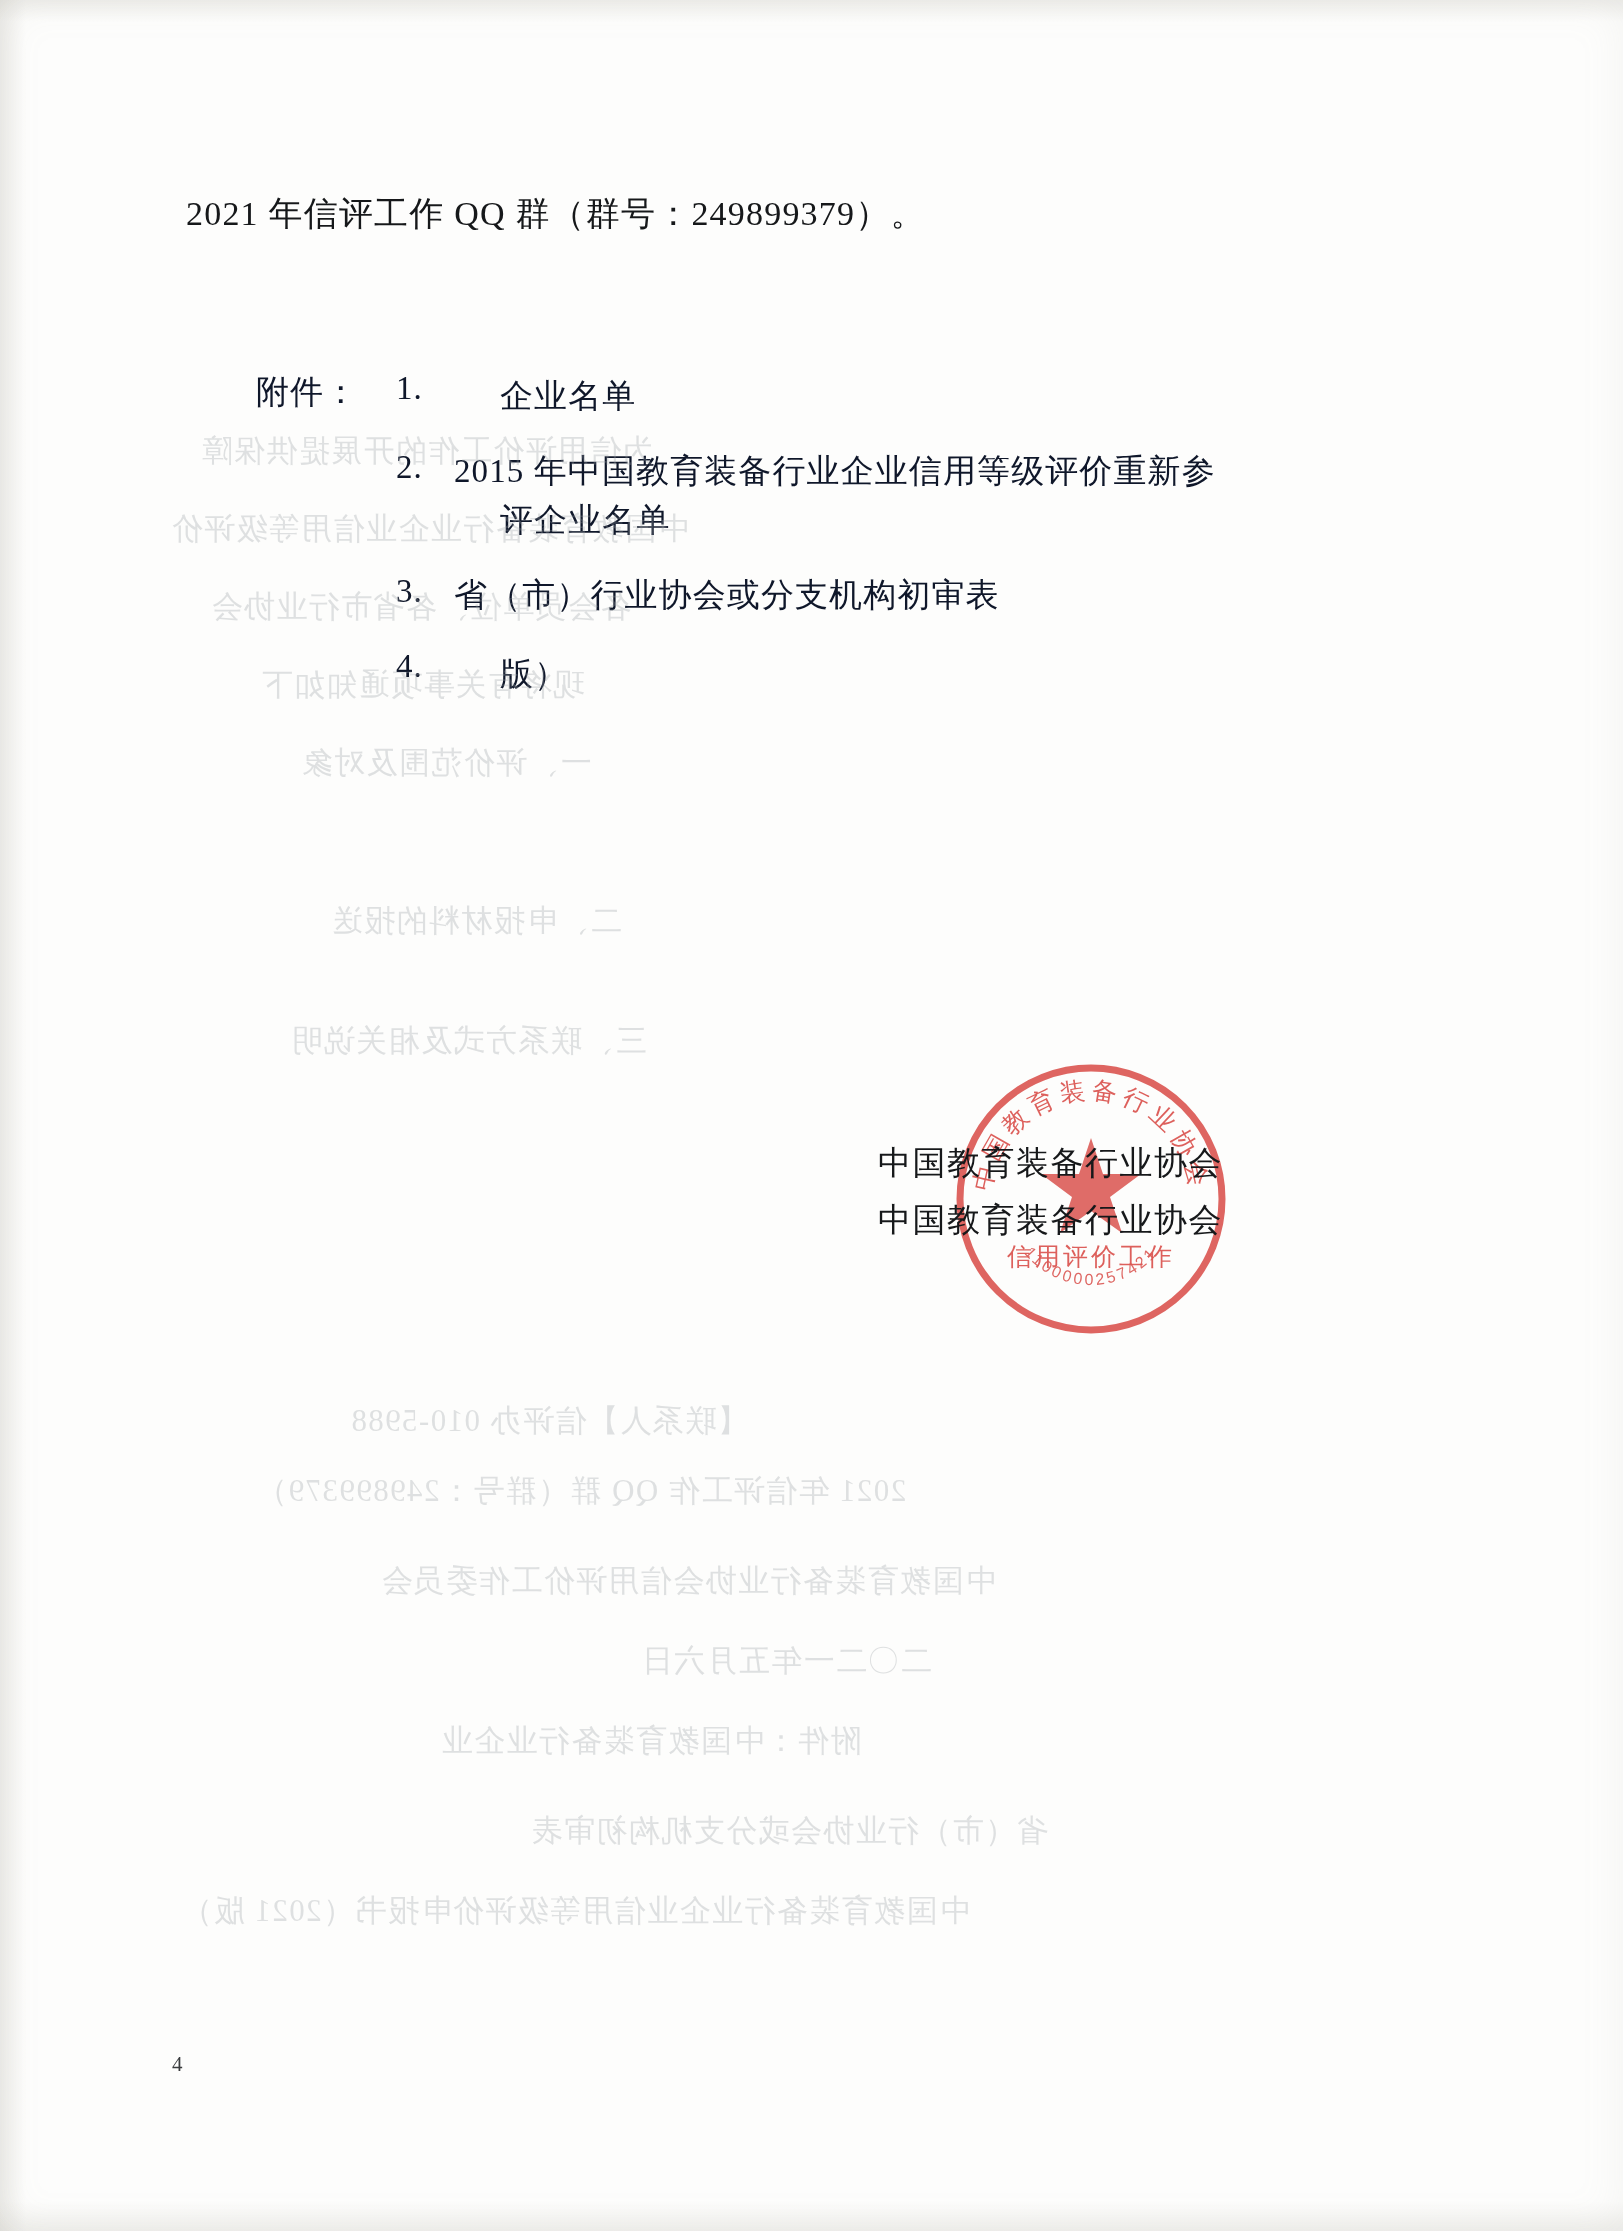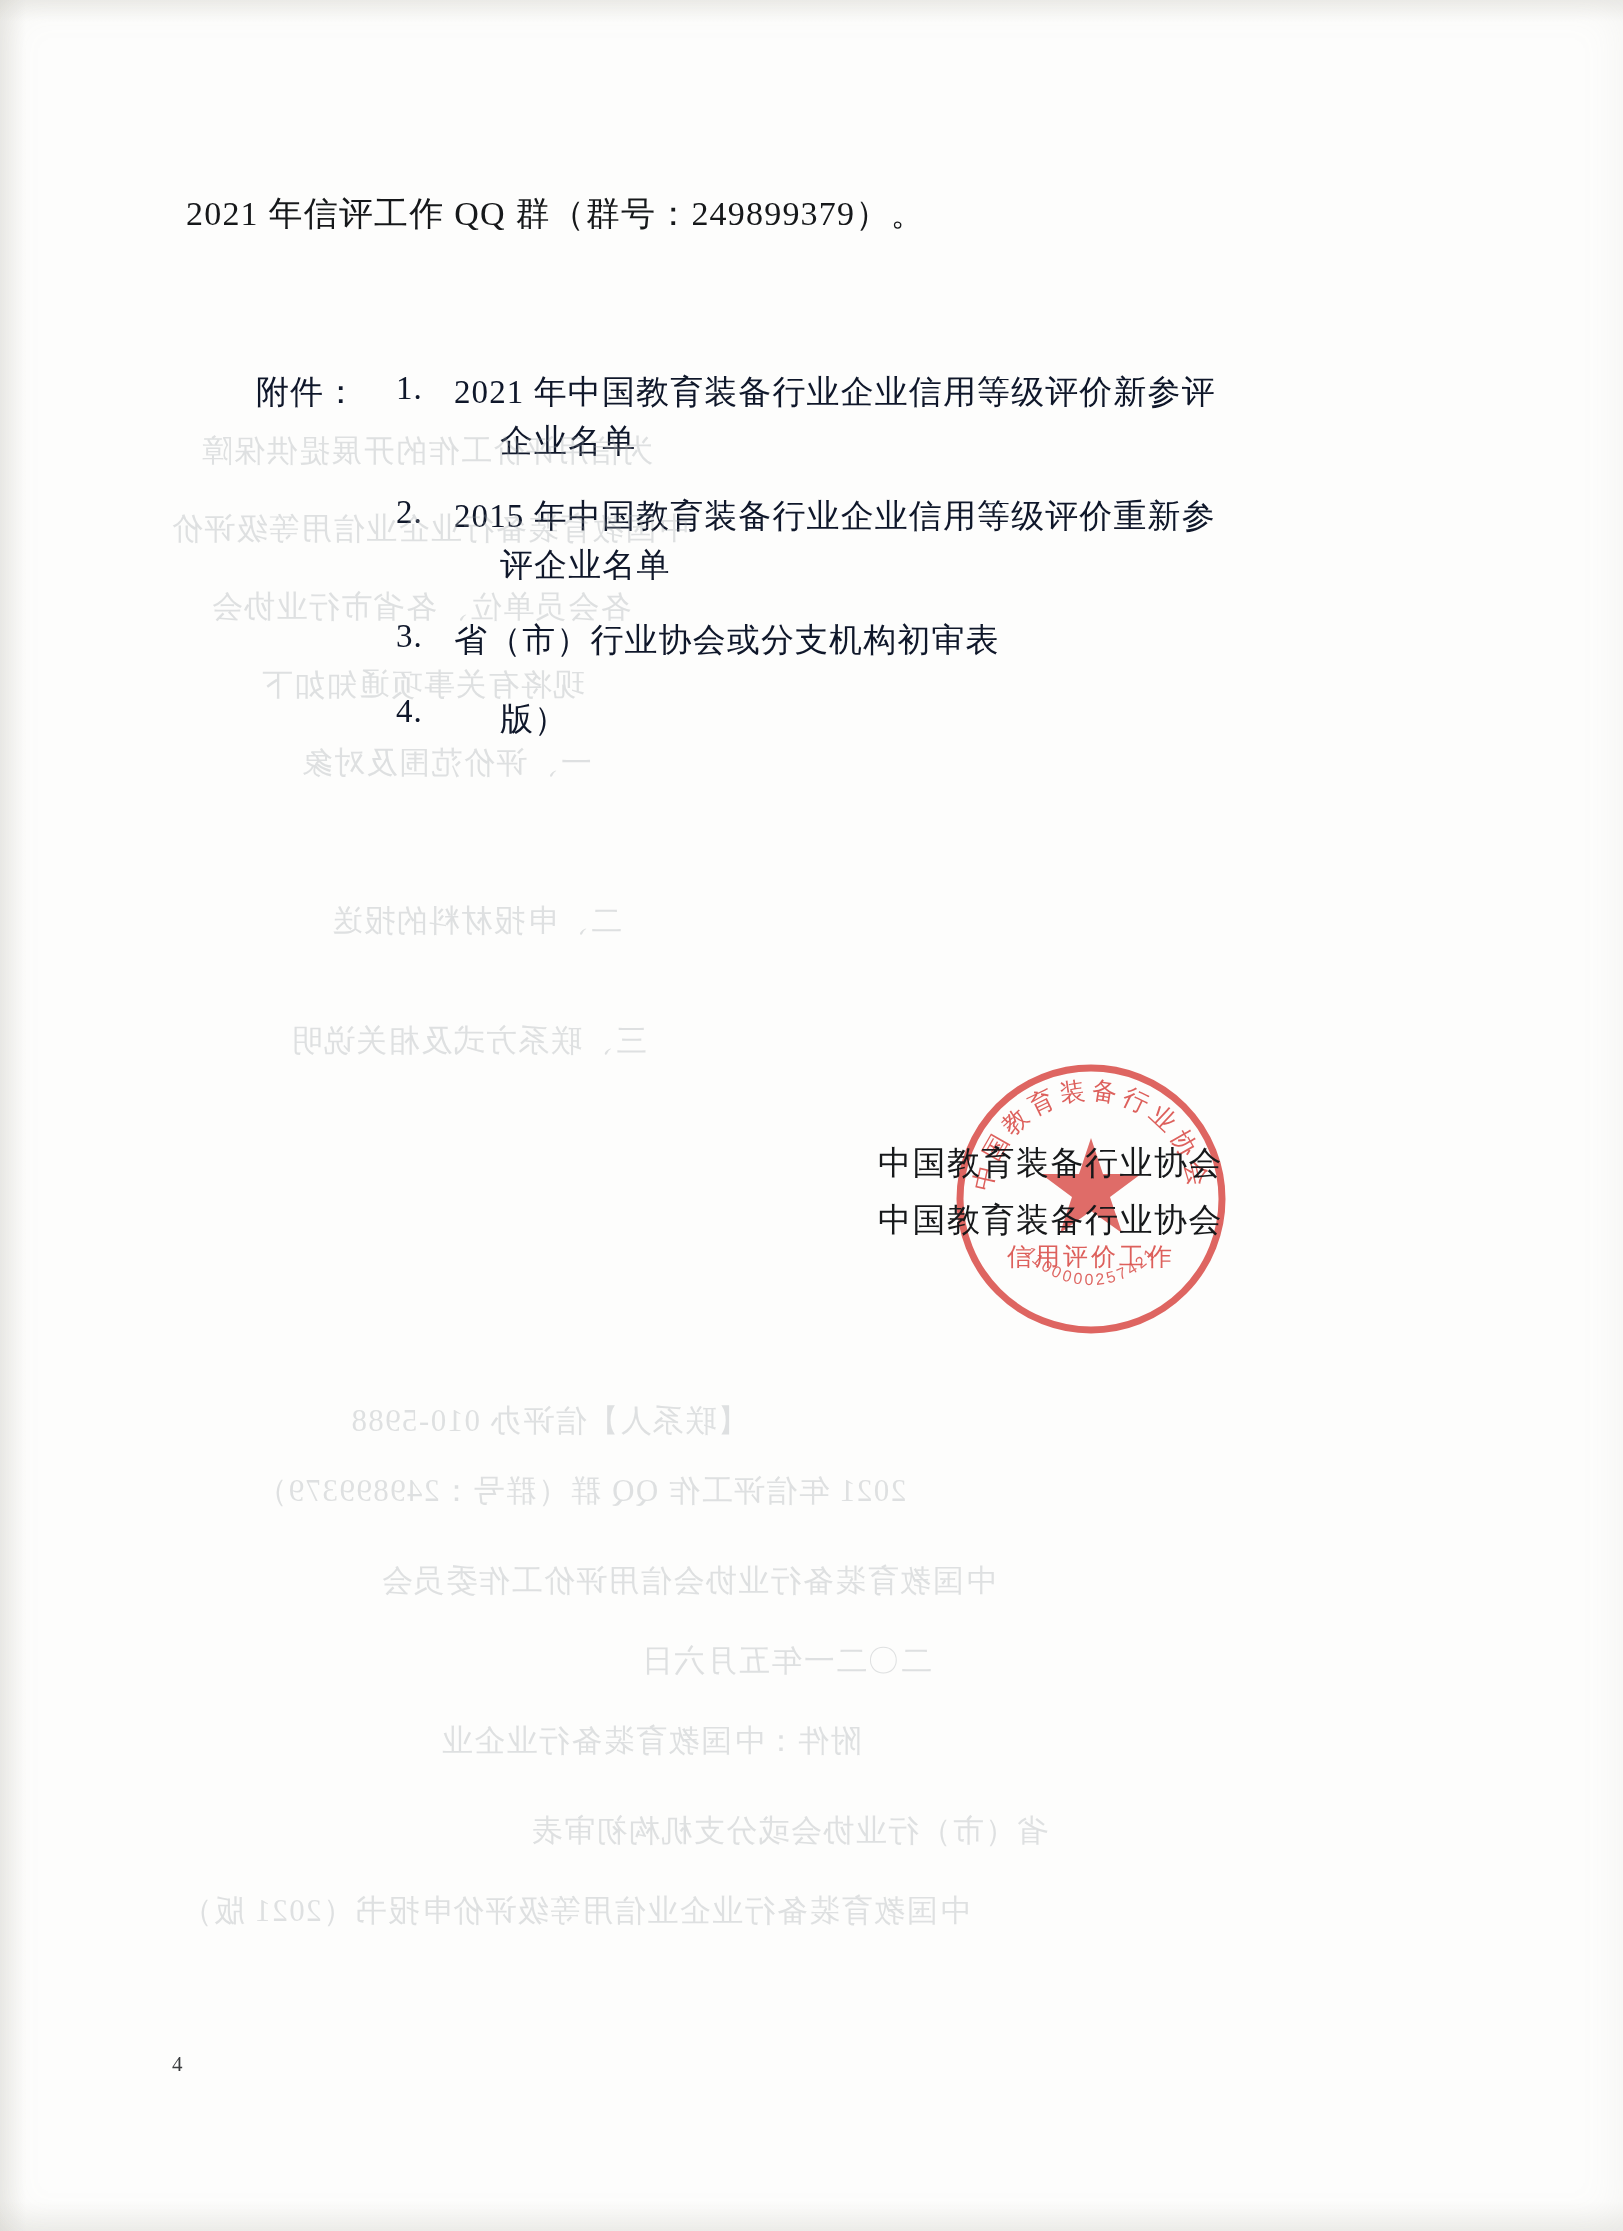--- a/index.html
+++ b/index.html
@@ -173,21 +173,20 @@
   </div>
 
   <div class="doc-text line-qq">2021 年信评工作 QQ 群（群号：249899379）。</div>
 
   <div class="attach-block">
 
     <div class="attach-row r1">
       <span class="attach-label">附件：</span>
       <span class="attach-num">1.</span>
       <span class="attach-body">
-        <span class="l1">2021 年中国教育装备行业企业信用等级评价新参评</span>
         <span class="l2">企业名单</span>
       </span>
     </div>
 
     <div class="attach-row r2">
       <span class="attach-label"></span>
       <span class="attach-num">2.</span>
       <span class="attach-body">
         <span class="l1">2015 年中国教育装备行业企业信用等级评价重新参</span>
         <span class="l2">评企业名单</span>

